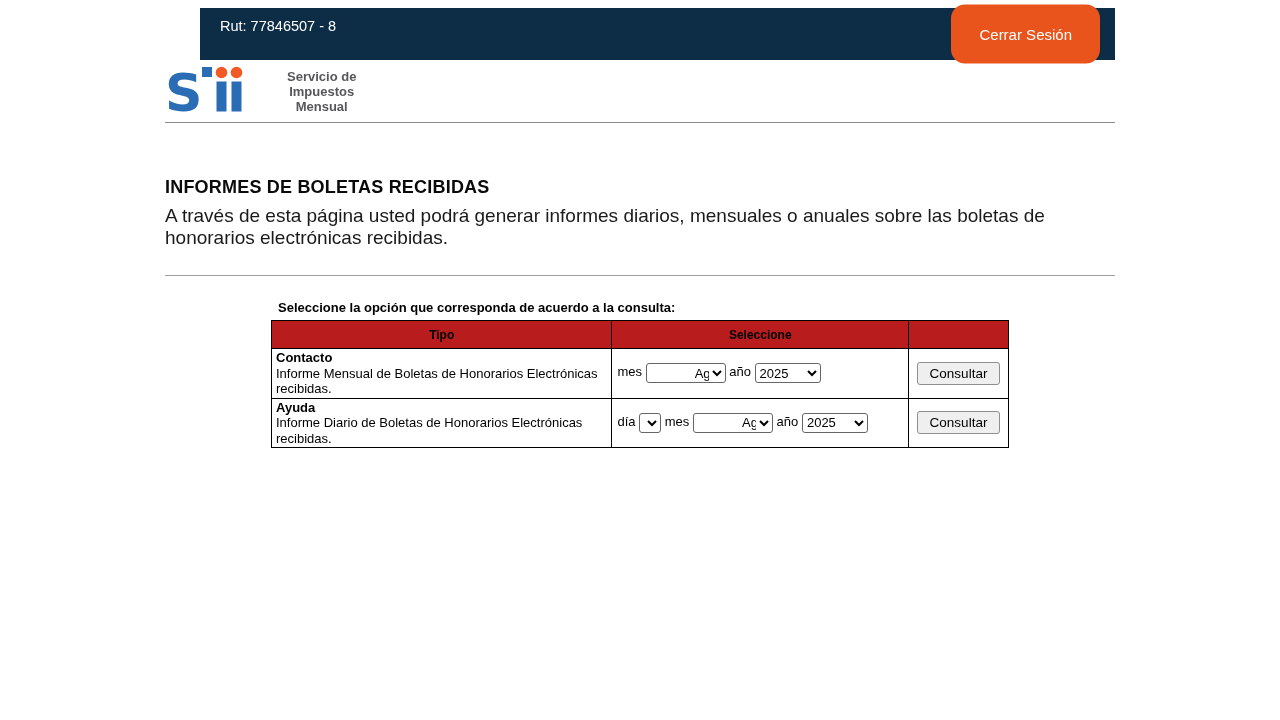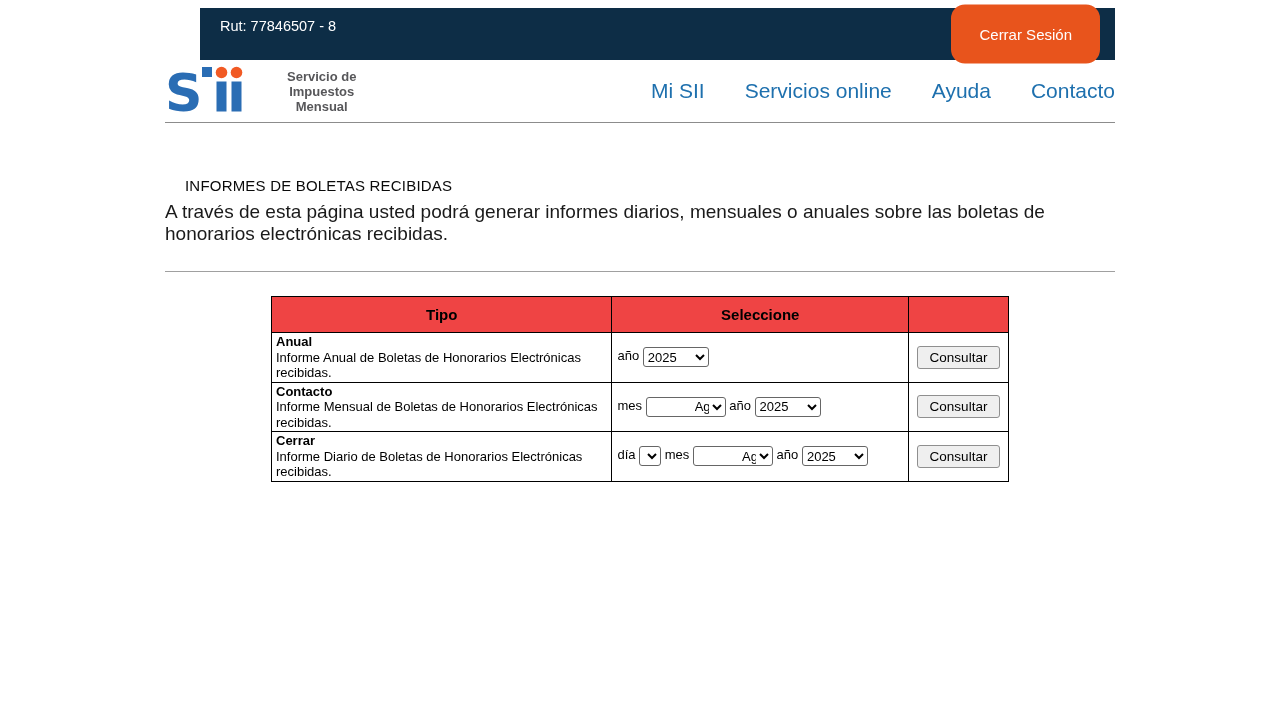--- a/index.html
+++ b/index.html
@@ -56,25 +56,24 @@
   .nav a {
     color: #1e70ae;
     font-size: 21px;
     text-decoration: none;
     cursor: pointer;
   }
 
   
   .intro { margin-top: 54px; }
   .page-title {
-    font-size: 15px;
-    font-weight: normal;
+    font-size: 18px;
+    font-weight: bold;
     color: #0a0a0a;
     letter-spacing: 0.2px;
-    margin-left: 20px;
   }
   .page-desc {
     margin-top: 7px;
     font-size: 19px;
     color: #1a1a1a;
   }
   .intro-hr {
     margin-top: 26px;
     border: none;
     border-top: 1px solid #a0a0a0;
@@ -91,25 +90,25 @@
     margin-bottom: 5px;
   }
   table.consulta {
     border-collapse: collapse;
     width: 738px;
     font-size: 13px;
     color: #000;
   }
   table.consulta th, table.consulta td { border: 1px solid #000; }
   table.consulta th {
-    background: #ef4444;
-    font-weight: bold;
-    height: 36px;
+    background: #b91c1c;
+    font-weight: bold;
+    height: 28px;
     text-align: center;
-    font-size: 15px;
+    font-size: 12px;
   }
   .col-tipo { width: 341px; }
   .col-sel  { width: 297px; }
   .col-btn  { width: 100px; }
   td.tipo-cell { padding: 1px 4px; vertical-align: top; height: 47px; line-height: 15.5px; }
   td.tipo-cell .tipo-name { font-weight: bold; }
   td.sel-cell { padding: 2px 5px; vertical-align: middle; }
   td.btn-cell { text-align: center; vertical-align: middle; }
   .field-label { font-size: 13px; }
   select.sel {
@@ -157,60 +156,40 @@
           <circle cx="71.5" cy="8.5" r="5.8" fill="#f15a24"></circle>
           <rect x="66.5" y="17.5" width="10" height="30" fill="#2a6db4"></rect>
         </svg>
       </span>
       <span class="logo-text">
         <span>Servicio de</span><br>
         <span>Impuestos</span><br>
         <span>Mensual</span>
       </span>
     </div>
-    <div class="nav">
-      <a>Mi SII</a>
-      <a>Servicios online</a>
-      <a>Ayuda</a>
-      <a>Contacto</a>
-    </div>
   </div>
 
   <div class="intro">
     <div class="page-title">INFORMES DE BOLETAS RECIBIDAS</div>
     <div class="page-desc">A través de esta página usted podrá generar informes diarios, mensuales o anuales sobre las boletas de honorarios electrónicas recibidas.</div>
     <hr class="intro-hr">
   </div>
 
   <div class="consulta-wrap">
+    <div class="consulta-caption">Seleccione la opción que corresponda de acuerdo a la consulta:</div>
     <table class="consulta">
       <thead>
         <tr>
           <th class="col-tipo">Tipo</th>
           <th class="col-sel">Seleccione</th>
           <th class="col-btn"></th>
         </tr>
       </thead>
       <tbody>
 
-        <tr>
-          <td class="tipo-cell">
-            <span class="tipo-name">Anual</span><br>
-            <span>Informe Anual de Boletas de Honorarios Electrónicas recibidas.</span>
-          </td>
-          <td class="sel-cell">
-            <span class="field-label">año</span>
-            <select class="sel sel-year">
-              <option selected="">2025</option>
-            </select>
-          </td>
-          <td class="btn-cell">
-            <button class="consultar">Consultar</button>
-          </td>
-        </tr>
 
         <tr>
           <td class="tipo-cell">
             <span class="tipo-name">Contacto</span><br>
             <span>Informe Mensual de Boletas de Honorarios Electrónicas recibidas.</span>
           </td>
           <td class="sel-cell">
             <span class="field-label">mes</span>
             <select class="sel sel-month">
               <option selected="">Agosto</option>
@@ -220,21 +199,21 @@
               <option selected="">2025</option>
             </select>
           </td>
           <td class="btn-cell">
             <button class="consultar">Consultar</button>
           </td>
         </tr>
 
         <tr>
           <td class="tipo-cell">
-            <span class="tipo-name">Cerrar</span><br>
+            <span class="tipo-name">Ayuda</span><br>
             <span>Informe Diario de Boletas de Honorarios Electrónicas recibidas.</span>
           </td>
           <td class="sel-cell">
             <span class="field-label">día</span>
             <select class="sel sel-day">
               <option selected="">27</option>
             </select>
             <span class="field-label">mes</span>
             <select class="sel sel-month">
               <option selected="">Agosto</option>

